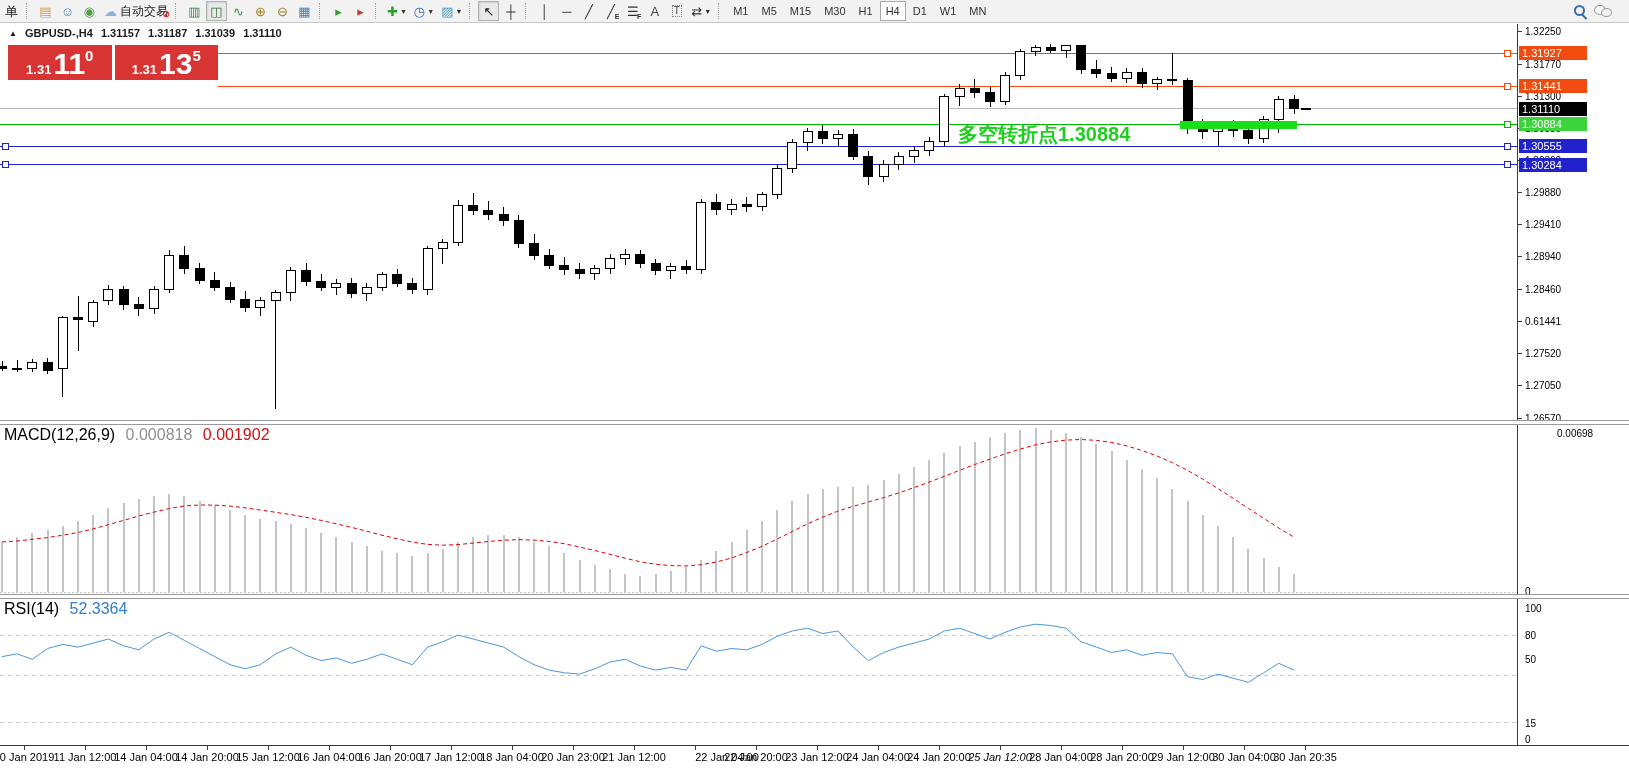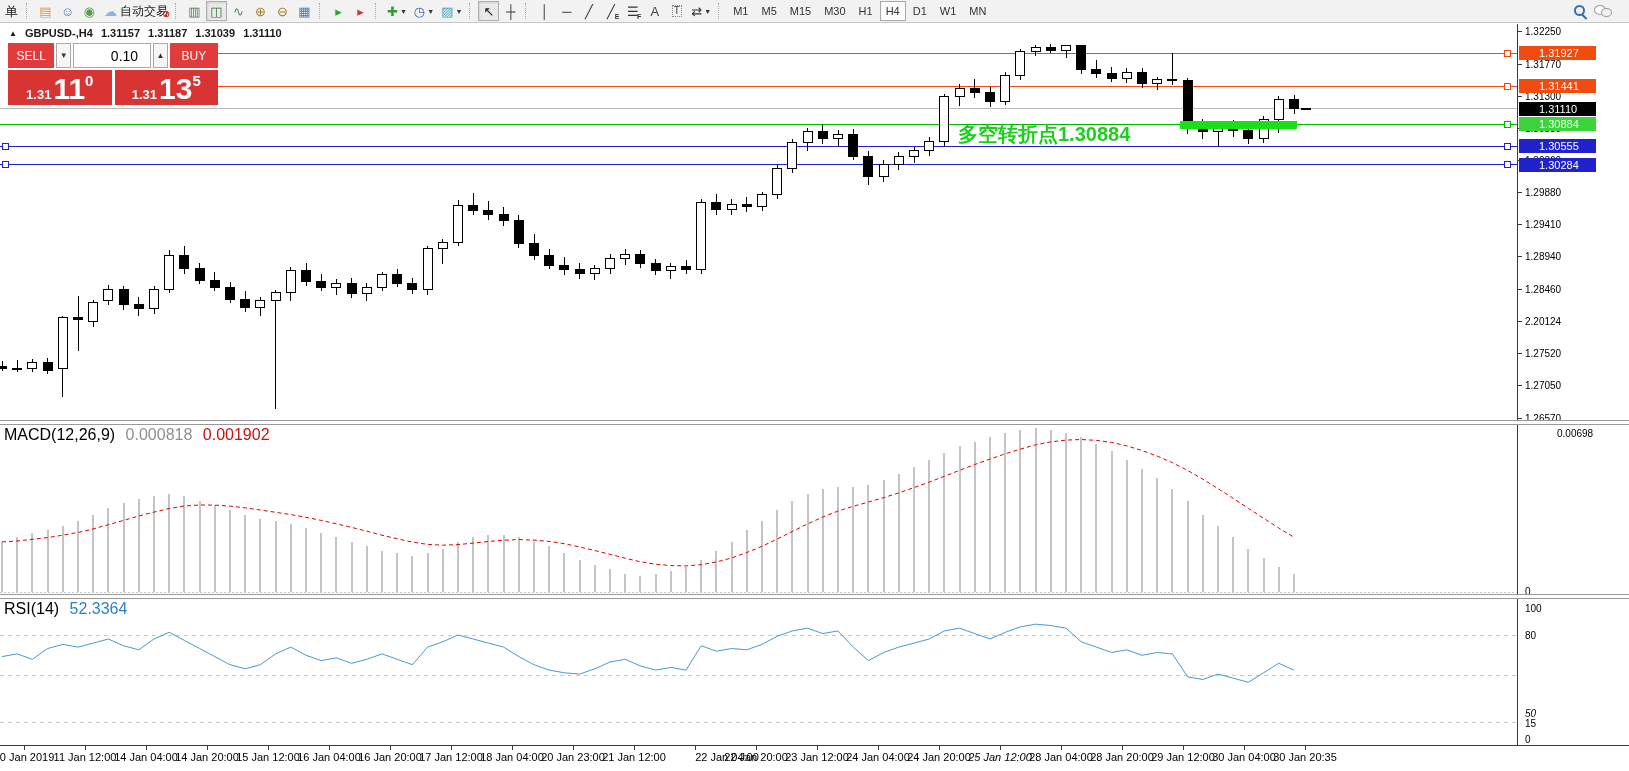--- a/index.html
+++ b/index.html
@@ -38,22 +38,22 @@
   svg{position:absolute;left:0}
   #main-chart{top:24px}
   #macd-chart{top:424px}
   #rsi-chart{top:598px}
   .sep-double{position:absolute;left:0;width:1629px;height:3px;background:#fff;
               border-top:1px solid #9a9a9a;border-bottom:1px solid #9a9a9a;z-index:6}
   .axis-vline{position:absolute;left:1517px;top:24px;width:1px;height:721px;background:#3a3a3a;z-index:5}
   .axis-hline{position:absolute;left:0;top:745px;width:1629px;height:1px;background:#3a3a3a;z-index:5}
   .axis-tick{position:absolute;left:1517px;width:5px;height:1px;background:#3a3a3a}
   .axis-label{position:absolute;left:1525px;font-size:10px;color:#000;height:13px;line-height:13px;white-space:nowrap}
-  .axis-badge{position:absolute;left:1519px;width:77px;height:14px;color:#fff;font-size:11px;
-              line-height:14px;padding-left:20px;box-sizing:border-box;z-index:8;white-space:nowrap}
+  .axis-badge{position:absolute;left:1519px;width:68px;height:14px;color:#fff;font-size:11px;
+              line-height:14px;padding-left:3px;box-sizing:border-box;z-index:8;white-space:nowrap}
   .time-tick{position:absolute;top:746px;width:1px;height:4px;background:#3a3a3a}
   .time-label{position:absolute;top:751px;font-size:11px;color:#000;transform:translateX(-50%);white-space:nowrap}
   .pane-header{position:absolute;left:4px;font-size:16px;color:#000;z-index:9;white-space:nowrap}
   .pane-header .name{color:#000}
   .v-silver{color:#8f8f8f;margin-left:6px}
   .v-red{color:#cc1111;margin-left:6px}
   .v-blue{color:#2f7fce;margin-left:6px}
   .ohlc-header{position:absolute;left:9px;top:27px;font-size:11px;font-weight:bold;color:#1a1a1a;z-index:9;white-space:nowrap}
   .ohlc-header span{margin-right:5px}
   .collapse{font-size:8px;margin-right:3px;vertical-align:1px}
@@ -664,38 +664,38 @@
     <div class="axis-label" style="top: 153.747px;">1.30360</div>
     <div class="axis-tick" style="top: 192.444px;"></div>
     <div class="axis-label" style="top: 186.444px;">1.29880</div>
     <div class="axis-tick" style="top: 224.461px;"></div>
     <div class="axis-label" style="top: 218.461px;">1.29410</div>
     <div class="axis-tick" style="top: 256.477px;"></div>
     <div class="axis-label" style="top: 250.477px;">1.28940</div>
     <div class="axis-tick" style="top: 289.175px;"></div>
     <div class="axis-label" style="top: 283.175px;">1.28460</div>
     <div class="axis-tick" style="top: 321.191px;"></div>
-    <div class="axis-label" style="top: 315.191px;">2.20124</div>
+    <div class="axis-label" style="top: 315.191px;">0.61441</div>
     <div class="axis-tick" style="top: 353.208px;"></div>
     <div class="axis-label" style="top: 347.208px;">1.27520</div>
     <div class="axis-tick" style="top: 385.224px;"></div>
     <div class="axis-label" style="top: 379.224px;">1.27050</div>
     <div class="axis-tick" style="top: 417.922px;"></div>
     <div class="axis-label" style="top: 411.922px;">1.26570</div>
     <div class="axis-badge" style="top: 46.0028px; background: rgb(242, 75, 15);">1.31927</div>
     <div class="axis-badge" style="top: 79.1091px; background: rgb(242, 75, 15);">1.31441</div>
     <div class="axis-badge" style="top: 117.052px; background: rgb(59, 212, 59);">1.30884</div>
     <div class="axis-badge" style="top: 139.463px; background: rgb(34, 34, 204);">1.30555</div>
     <div class="axis-badge" style="top: 157.924px; background: rgb(34, 34, 204);">1.30284</div>
     <div class="axis-badge" style="top: 101.657px; background: rgb(0, 0, 0);">1.31110</div>
     <div class="axis-label" style="top: 427px; margin-left: 32px;">0.00698</div>
     <div class="axis-label" style="top: 585px;">0</div>
     <div class="axis-label" style="top: 602px;">100</div>
     <div class="axis-label" style="top: 629px;">80</div>
-    <div class="axis-label" style="top: 707px; font-style: italic;">50</div>
+    <div class="axis-label" style="top: 653px;">50</div>
     <div class="axis-label" style="top: 716.75px;">15</div>
     <div class="axis-label" style="top: 733px;">0</div>
   </div>
 <div id="time-axis">
     <div class="time-tick" style="left: 24px;"></div>
     <div class="time-label" style="left: 24px;">10 Jan 2019</div>
     <div class="time-tick" style="left: 85px;"></div>
     <div class="time-label" style="left: 85px;">11 Jan 12:00</div>
     <div class="time-tick" style="left: 146px;"></div>
     <div class="time-label" style="left: 146px;">14 Jan 04:00</div>
@@ -742,27 +742,20 @@
 <div class="ohlc-header">
   <span class="collapse">▲</span>
   <span>GBPUSD-,H4</span>
   <span>1.31157</span>
   <span>1.31187</span>
   <span>1.31039</span>
   <span>1.31110</span>
 </div>
 
 <div class="trade-panel">
-  <div class="tp-row1">
-    <button class="tp-sell">SELL</button>
-    <button class="tp-spin">▼</button>
-    <input class="tp-vol" value="0.10" style="">
-    <button class="tp-spin">▲</button>
-    <button class="tp-buy">BUY</button>
-  </div>
   <div class="tp-row2">
     <div class="tp-price">
       <span class="tp-small">1.31</span>
         <span class="tp-big">11</span>
         <span class="tp-sup">0</span>
     </div>
     <div class="tp-price">
       <span class="tp-small">1.31</span>
         <span class="tp-big">13</span>
         <span class="tp-sup">5</span>

